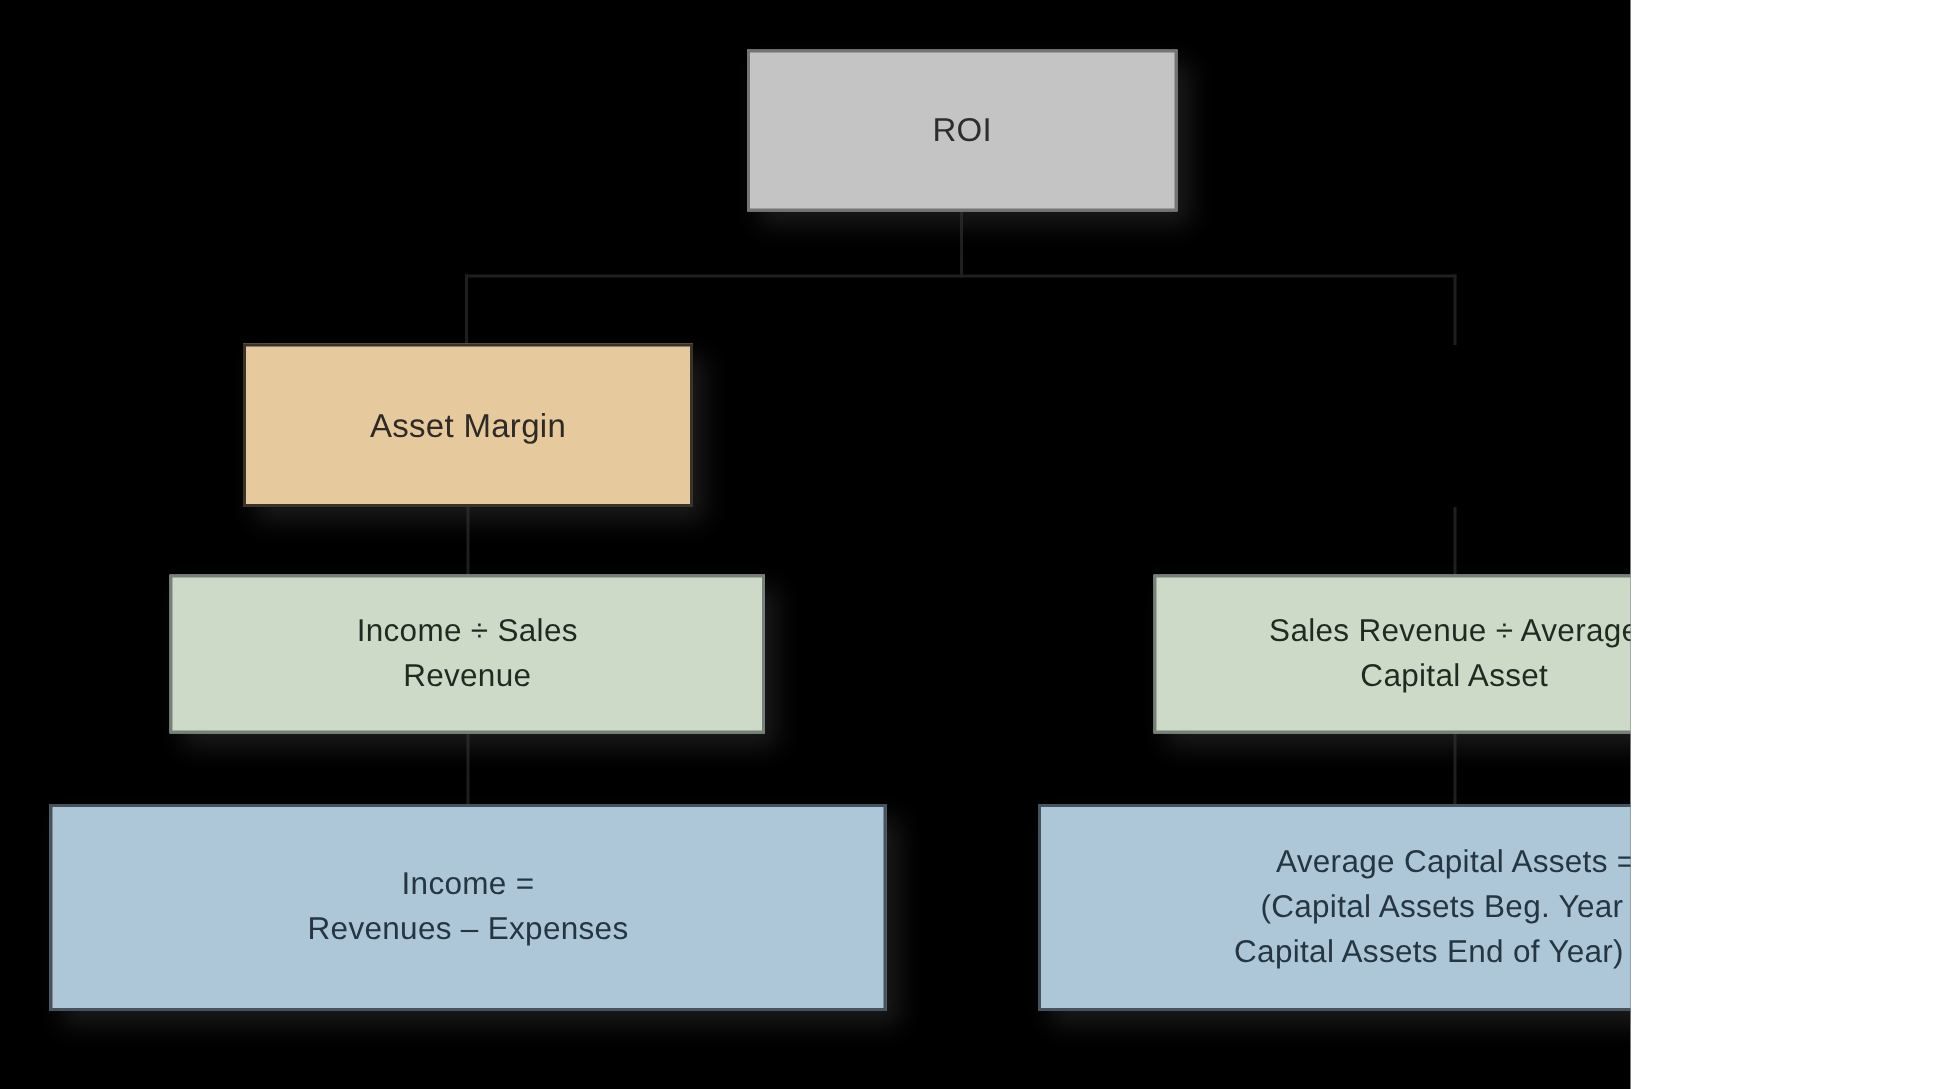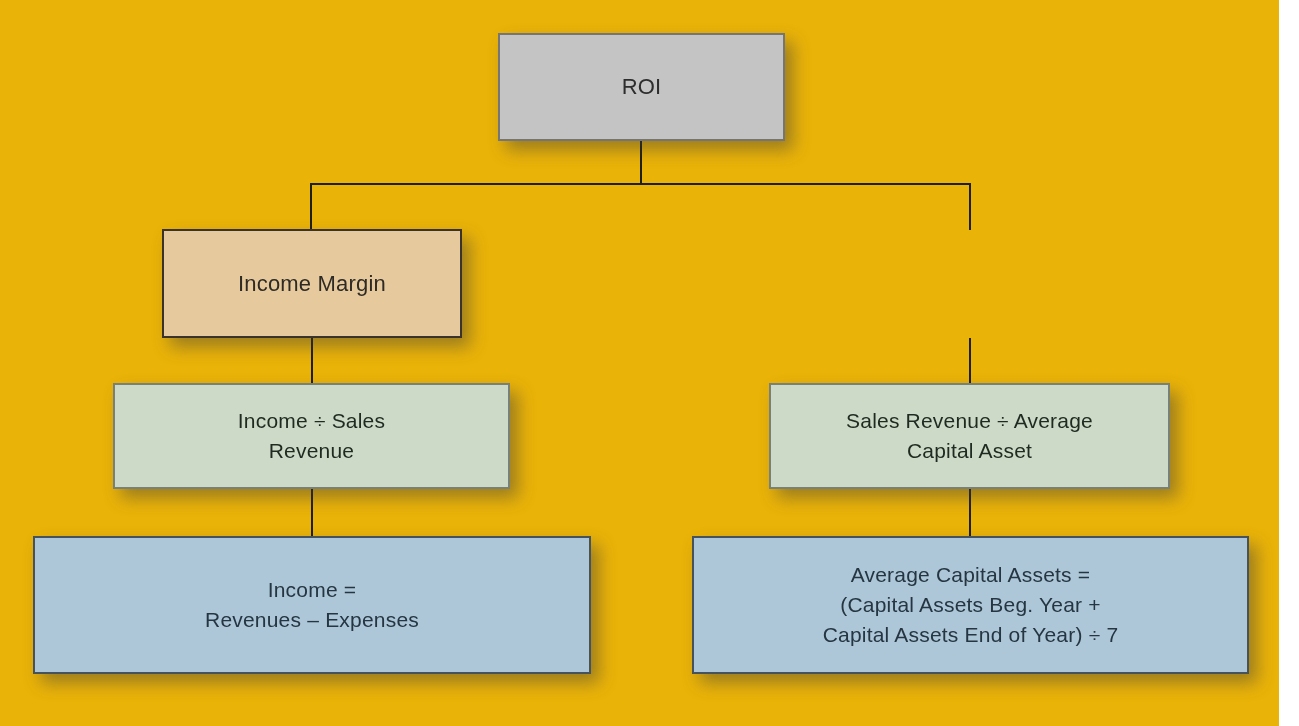--- a/index.html
+++ b/index.html
@@ -3,24 +3,25 @@
 <meta charset="utf-8">
 <style>
   html, body {
     margin: 0;
     padding: 0;
     background: #ffffff;
     font-family: "Liberation Sans", "DejaVu Sans", sans-serif;
   }
   #canvas {
     position: relative;
-    width: 1279px;
+    width: 1059px;
     height: 726px;
-    background: #eab308;
+    background: #000000;
     overflow: hidden;
+    padding-left: 28px;
   }
   .node {
     position: absolute;
     display: flex;
     align-items: center;
     justify-content: center;
     box-sizing: border-box;
     box-shadow: 8px 9px 16px rgba(60, 60, 60, 0.45);
   }
   .node .label {
@@ -110,21 +111,21 @@
   <div class="line v" id="line-sm-to-green"></div>
   <div class="line v" id="line-green-to-blue"></div>
   <div class="line v" id="line-at-to-green"></div>
   <div class="line v" id="line-green2-blue2"></div>
 
   <div class="node" id="node-roi">
     <span class="label">ROI</span>
   </div>
 
   <div class="node" id="node-sales-margin">
-    <span class="label">Income Margin</span>
+    <span class="label">Asset Margin</span>
   </div>
 
 
   <div class="node" id="node-asset-turnover-formula">
     <span class="label">Sales Revenue ÷ Average
 Capital Asset</span>
   </div>
 
   <div class="node" id="node-sales-margin-formula">
     <span class="label">Income ÷ Sales

